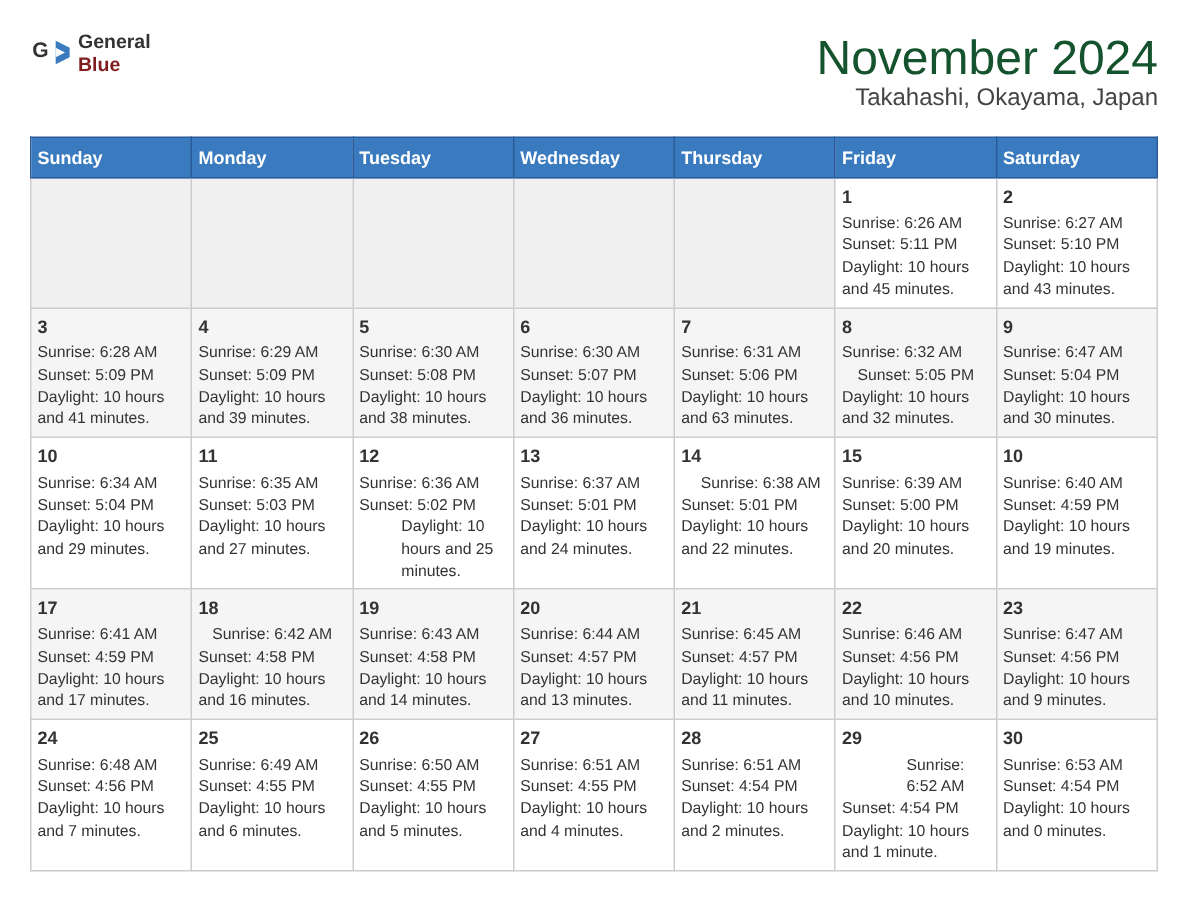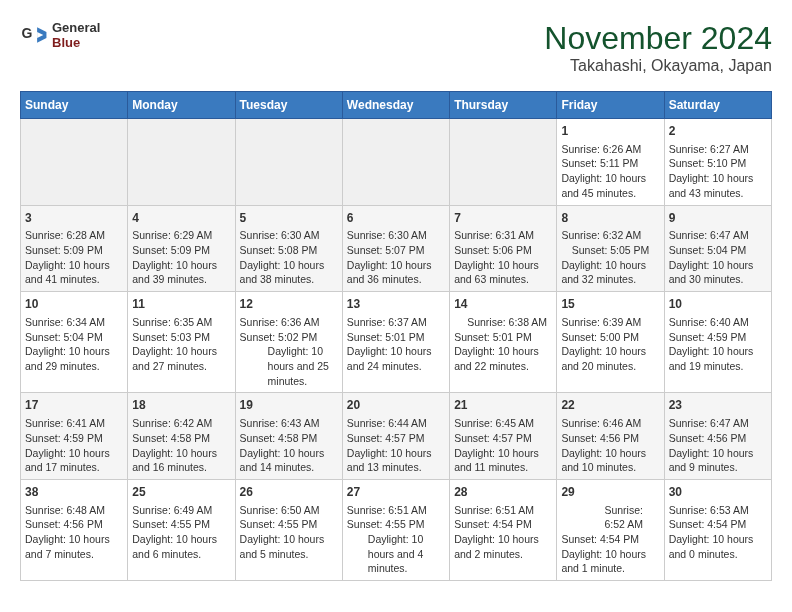--- a/index.html
+++ b/index.html
@@ -232,21 +232,21 @@
       </tr>
       <tr>
         <td>
           <span class="day-num">17</span>
           <span style="display: block;">Sunrise: 6:41 AM</span>
           <span style="display: block;">Sunset: 4:59 PM</span>
           <span style="display: block;">Daylight: 10 hours and 17 minutes.</span>
         </td>
         <td>
           <span class="day-num">18</span>
-          <span style="display: block;">Sunrise: 6:42 AM</span>
+          <span style="display: block; text-align: center;">Sunrise: 6:42 AM</span>
           <span style="display: block;">Sunset: 4:58 PM</span>
           <span style="display: block;">Daylight: 10 hours and 16 minutes.</span>
         </td>
         <td>
           <span class="day-num">19</span>
           <span style="display: block;">Sunrise: 6:43 AM</span>
           <span style="display: block;">Sunset: 4:58 PM</span>
           <span style="display: block;">Daylight: 10 hours and 14 minutes.</span>
         </td>
         <td>
@@ -269,42 +269,42 @@
         </td>
         <td>
           <span class="day-num">23</span>
           <span style="display: block;">Sunrise: 6:47 AM</span>
           <span style="display: block;">Sunset: 4:56 PM</span>
           <span style="display: block;">Daylight: 10 hours and 9 minutes.</span>
         </td>
       </tr>
       <tr>
         <td>
-          <span class="day-num">38</span>
+          <span class="day-num">24</span>
           <span style="display: block;">Sunrise: 6:48 AM</span>
           <span style="display: block;">Sunset: 4:56 PM</span>
           <span style="display: block;">Daylight: 10 hours and 7 minutes.</span>
         </td>
         <td>
           <span class="day-num">25</span>
           <span style="display: block;">Sunrise: 6:49 AM</span>
           <span style="display: block;">Sunset: 4:55 PM</span>
           <span style="display: block;">Daylight: 10 hours and 6 minutes.</span>
         </td>
         <td>
           <span class="day-num">26</span>
           <span style="display: block;">Sunrise: 6:50 AM</span>
           <span style="display: block;">Sunset: 4:55 PM</span>
           <span style="display: block;">Daylight: 10 hours and 5 minutes.</span>
         </td>
         <td>
           <span class="day-num">27</span>
           <span style="display: block;">Sunrise: 6:51 AM</span>
           <span style="display: block;">Sunset: 4:55 PM</span>
-          <span style="display: block; margin-left: 21px;">Daylight: 10 hours and 4 minutes.</span>
+          <span style="display: block;">Daylight: 10 hours and 4 minutes.</span>
         </td>
         <td>
           <span class="day-num">28</span>
           <span style="display: block;">Sunrise: 6:51 AM</span>
           <span style="display: block;">Sunset: 4:54 PM</span>
           <span style="display: block;">Daylight: 10 hours and 2 minutes.</span>
         </td>
         <td>
           <span class="day-num">29</span>
           <span style="display: block; margin-left: 43px;">Sunrise: 6:52 AM</span>

